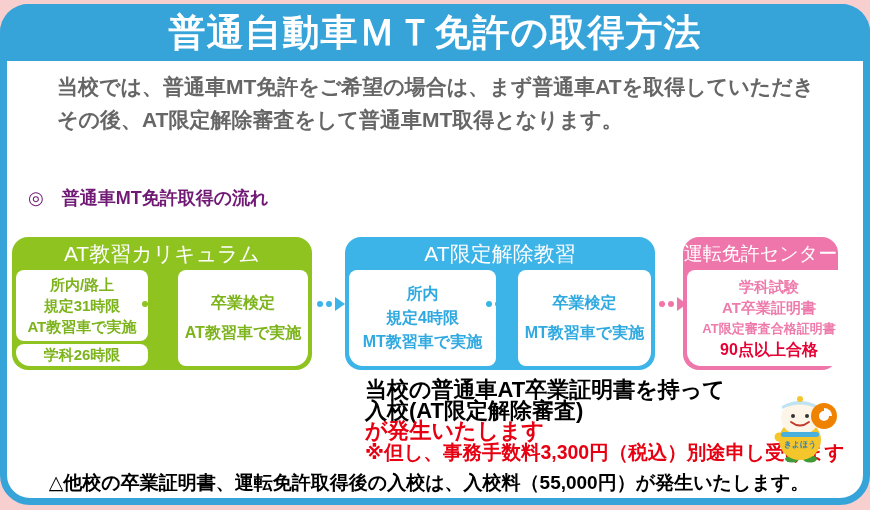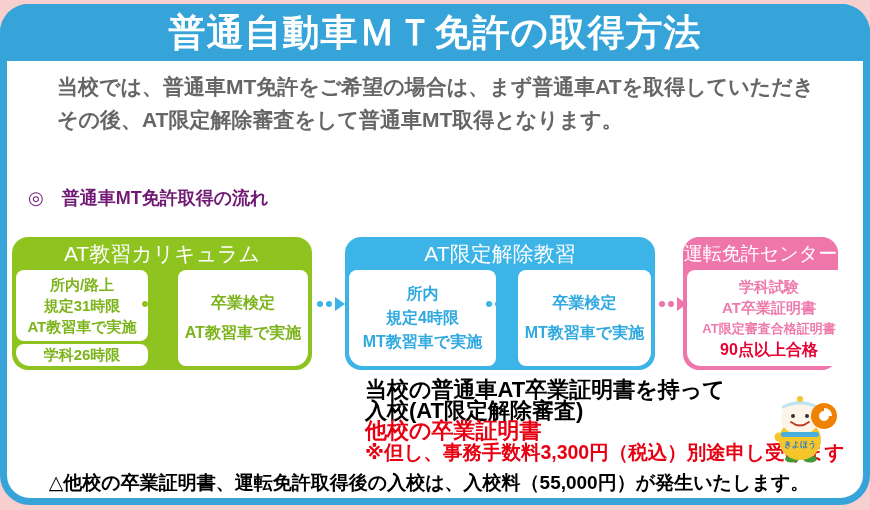--- a/index.html
+++ b/index.html
@@ -144,21 +144,21 @@
 </div>
 <div class="arrow arrow-pink a4">
   <span class="dot"></span>
     <span class="dot"></span>
     <span class="tri"></span>
 </div>
 
 <div class="enroll">
   <div>当校の普通車AT卒業証明書を持って</div>
   <div>入校(AT限定解除審査)</div>
-  <div class="red">他校の卒業証明書</div>
+  <div class="red">が発生いたします</div>
   <div class="red red2">※但し、事務手数料3,300円（税込）別途申し受けます</div>
 </div>
 
 <svg class="mascot" viewBox="0 0 68 74">
   <ellipse cx="22" cy="69" rx="7" ry="3.5" fill="#3f9b35"></ellipse>
   <ellipse cx="40" cy="69" rx="7" ry="3.5" fill="#3f9b35"></ellipse>
   <ellipse cx="30" cy="50" rx="21" ry="20" fill="#f5c52c"></ellipse>
   <circle cx="9" cy="47" r="4.5" fill="#f5c52c"></circle>
   <ellipse cx="30" cy="28" rx="19" ry="17" fill="#fdf5e8"></ellipse>
   <path d="M12 16 Q30 6 48 16 L48 19 Q30 10 12 19 Z" fill="#bfe3f2"></path>

